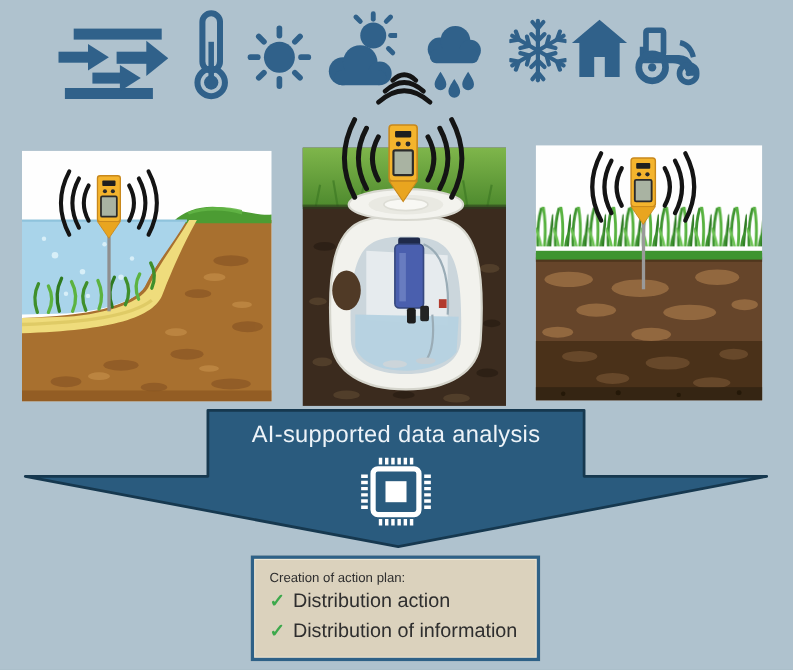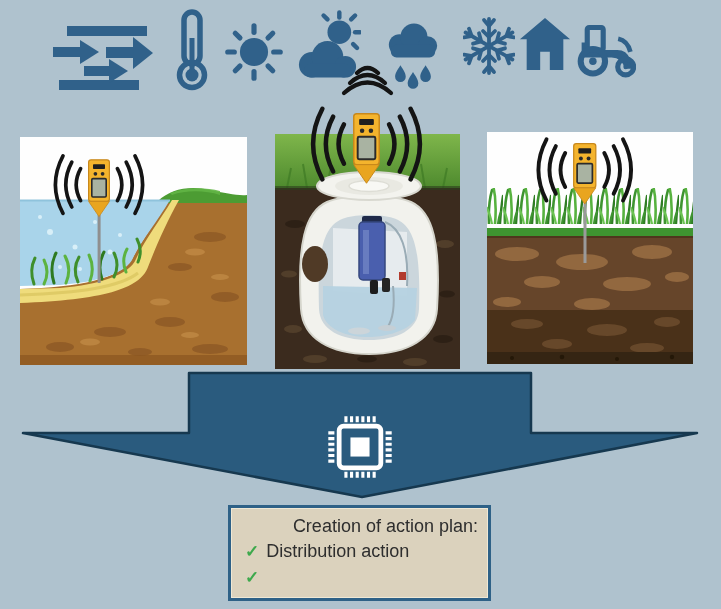--- a/index.html
+++ b/index.html
@@ -17,21 +17,21 @@
     font-weight:400;
   }
   .action-box{
     position:absolute;left:228px;top:505px;width:263px;height:96px;
     background:#DBD2BD;border:3px solid #2E6187;box-sizing:border-box;
     box-shadow:inset 0 0 0 1px #efe8d5;
     display:flex;flex-direction:column;justify-content:center;
     padding:4px 10px 6px 14px;
   }
   .action-title{
-    text-align:right;color:#2E2E2E;font-size:18px;line-height:1.35;
+    text-align:left;color:#2E2E2E;font-size:12px;line-height:1.35;
   }
   .action-item{
     display:flex;align-items:baseline;color:#2E2E2E;font-size:18px;line-height:1.5;
   }
   .check{
     color:#3DA94C;font-weight:bold;margin-right:7px;font-size:17px;
   }
 </style>
 </head>
 <body>
@@ -329,36 +329,38 @@
     <rect x="0" y="56" width="206" height="46" fill="url(#grassP)"></rect>
     <rect x="0" y="96" width="206" height="8" fill="#3E9430"></rect>
 
     <rect x="96.5" y="70" width="3" height="61" fill="#9a9a9a"></rect>
     <use href="#sensorSym" transform="translate(34,-2) scale(0.85)"></use>
   </svg>
 
   <svg class="abs" style="left:0;top:368px" width="721" height="135" viewBox="0 368 721 135">
     <polygon points="189,373 531,373 531,433 697,433 362,497 23,433 189,433" fill="#2A5B7E" stroke="#16384F" stroke-width="2.5" stroke-linejoin="round"></polygon>
   </svg>
+  <div class="banner-label">AI-supported data analysis</div>
 
   <svg class="abs" style="left:327px;top:414px" width="66" height="66" viewBox="0 0 76 74">
     <g stroke="#FFFFFF">
       <line x1="20" y1="5" x2="58" y2="5" stroke-width="7" stroke-dasharray="3.6 2.9"></line>
       <line x1="20" y1="69" x2="58" y2="69" stroke-width="7" stroke-dasharray="3.6 2.9"></line>
       <line x1="5" y1="19" x2="5" y2="57" stroke-width="7" stroke-dasharray="3.6 2.9"></line>
       <line x1="71" y1="19" x2="71" y2="57" stroke-width="7" stroke-dasharray="3.6 2.9"></line>
       <rect x="14" y="13" width="48" height="48" rx="5" fill="none" stroke-width="5.5"></rect>
     </g>
     <rect x="27" y="26" width="22" height="22" fill="#FFFFFF"></rect>
   </svg>
 
   <div class="action-box">
     <div class="action-title">Creation of action plan:</div>
     <div class="action-item">
       <span class="check">✓</span>
       <span>Distribution action</span>
     </div>
     <div class="action-item">
       <span class="check">✓</span>
+      <span>Distribution of information</span>
     </div>
   </div>
 
 </div>
 
 </body></html>

